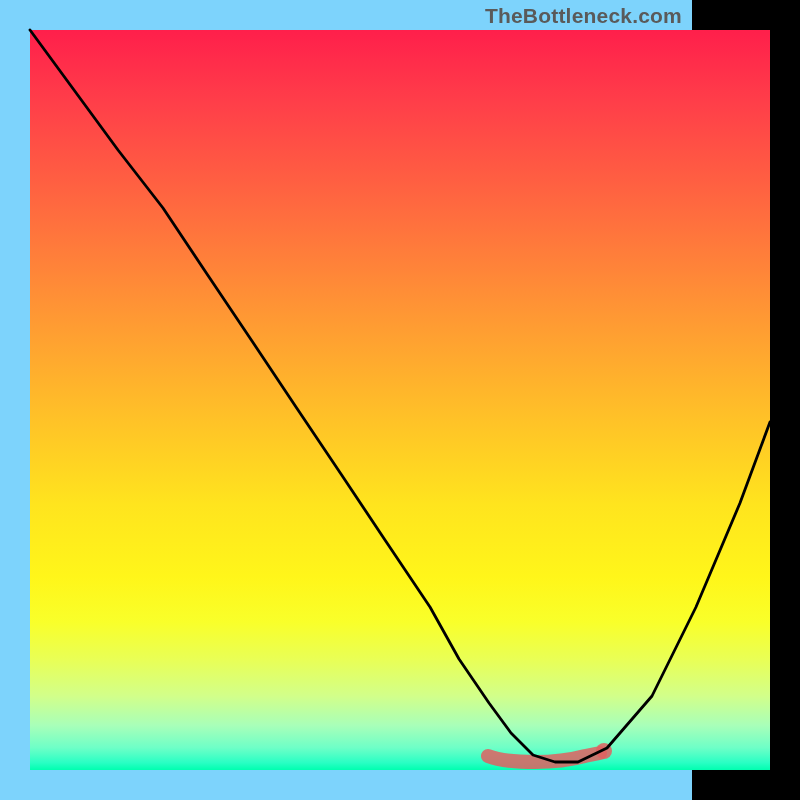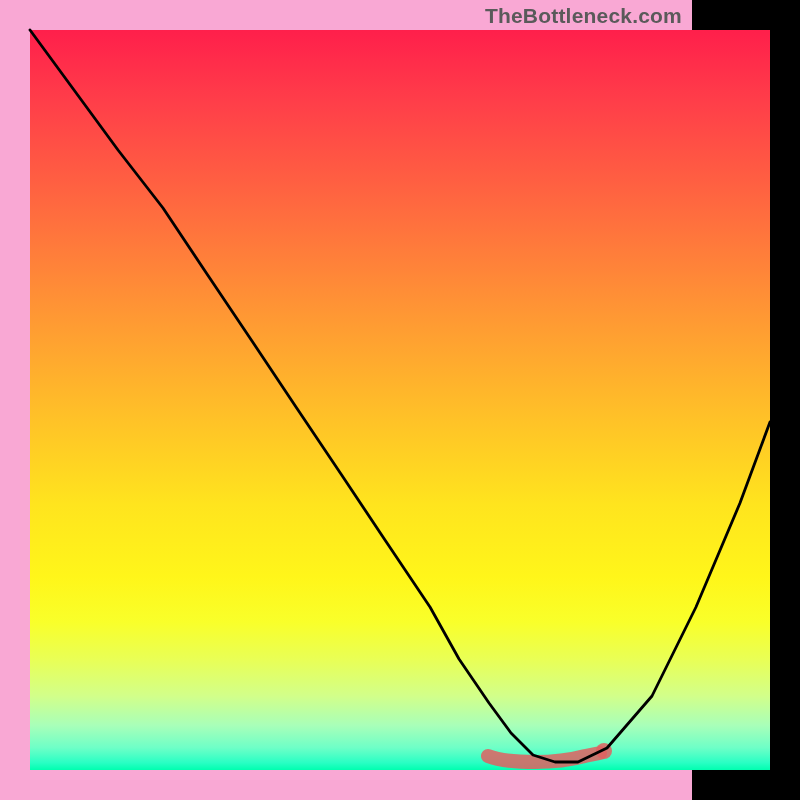--- a/index.html
+++ b/index.html
@@ -8,21 +8,21 @@
     width: 800px;
     height: 800px;
     background: #000;
     overflow: hidden;
     font-family: Arial, Helvetica, sans-serif;
   }
   .frame {
     position: relative;
     width: 692px;
     height: 800px;
-    background: #f9a8d4;
+    background: #7dd3fc;
   }
   .watermark {
     position: absolute;
     top: 4px;
     right: 10px;
     color: #5a5a5a;
     font-size: 21px;
     font-weight: 600;
     letter-spacing: 0.2px;
     z-index: 10;

